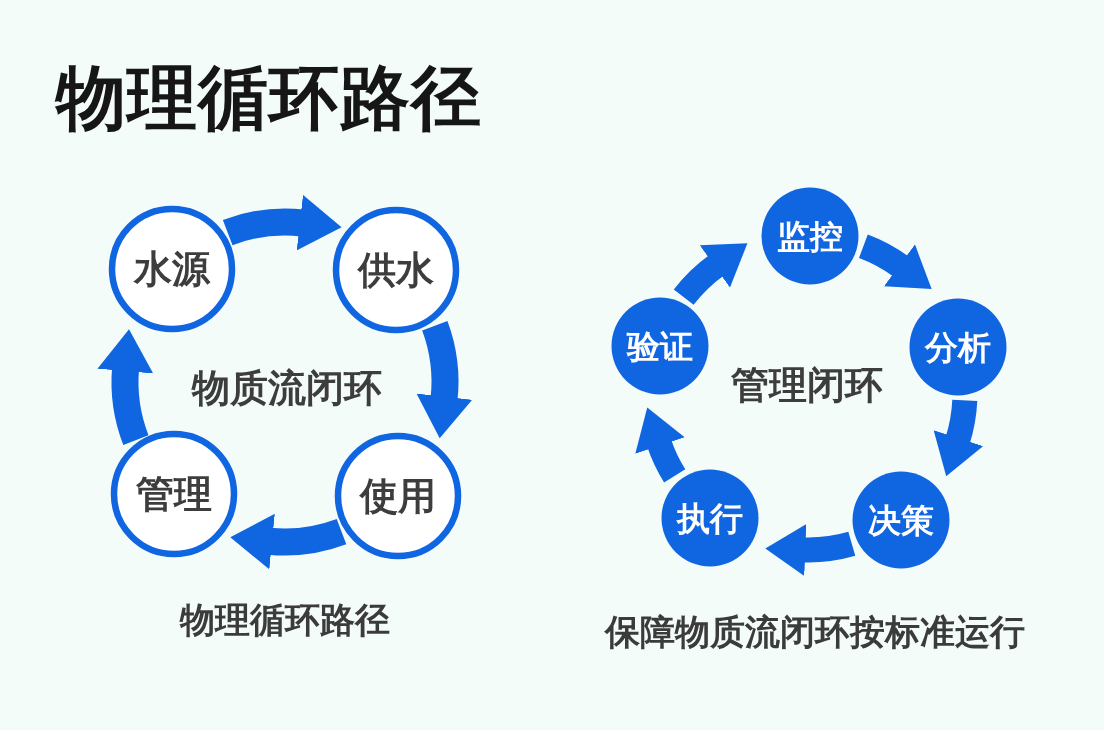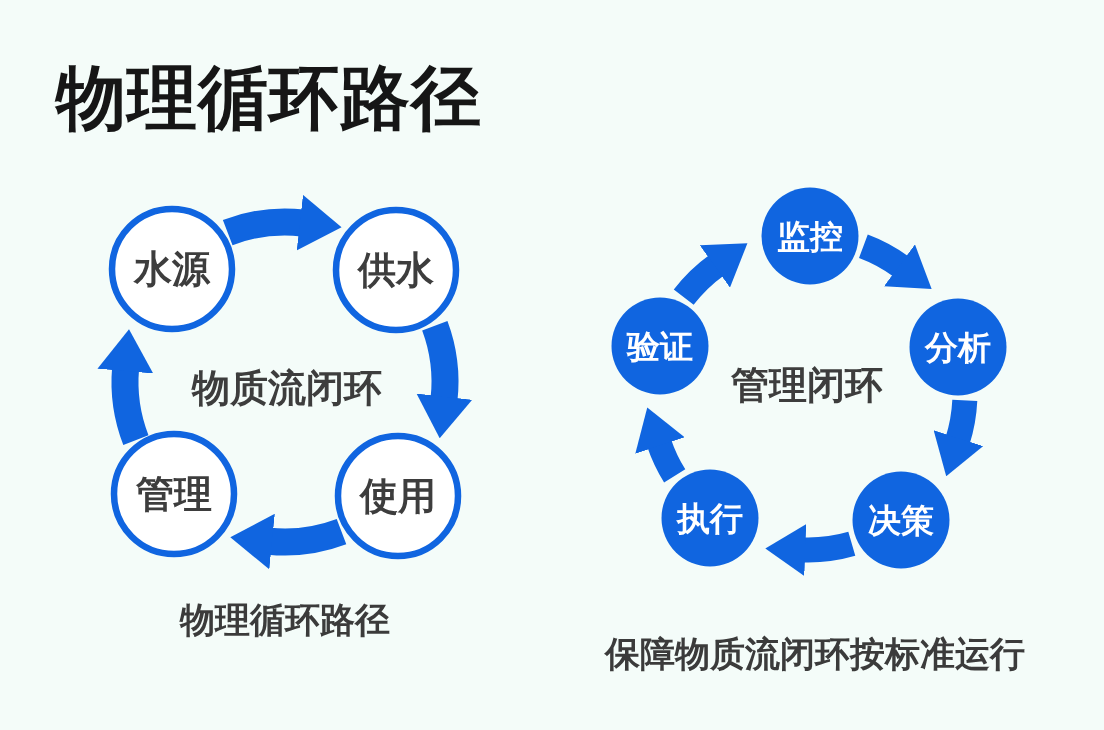--- a/index.html
+++ b/index.html
@@ -15,21 +15,21 @@
     color: #161616; letter-spacing: 1px; white-space: nowrap;
   }
   .diagram { position: absolute; }
   #diagram-left  { left: 55px;  top: 165px; }
   #diagram-right { left: 585px; top: 173px; }
   .caption {
     position: absolute; text-align: center;
     color: #3b3b3b; font-weight: 700; font-size: 35px; line-height: 56px;
   }
   #caption-left  { left: 50px;  top: 592px; width: 470px; }
-  #caption-right { left: 565px; top: 626px; width: 500px; }
+  #caption-right { left: 565px; top: 604px; width: 500px; }
   svg { display: block; }
   svg text { font-family: "Liberation Sans", "DejaVu Sans", sans-serif; }
   .node-label       { font-size: 38px; font-weight: 600; fill: #3d3d3d; }
   .node-label-light { font-size: 33px; font-weight: 600; fill: #ffffff; }
   .center-label     { font-size: 38px; font-weight: 600; fill: #3d3d3d; }
   .ring-arrow { fill: none; stroke: #1065e0; }
   .ring-arrow.thick { stroke-width: 27; }
   .ring-arrow.mid   { stroke-width: 25; }
   .outline-node { fill: #ffffff; stroke: #1065e0; stroke-width: 6.5; }
   .solid-node   { fill: #1065e0; }

